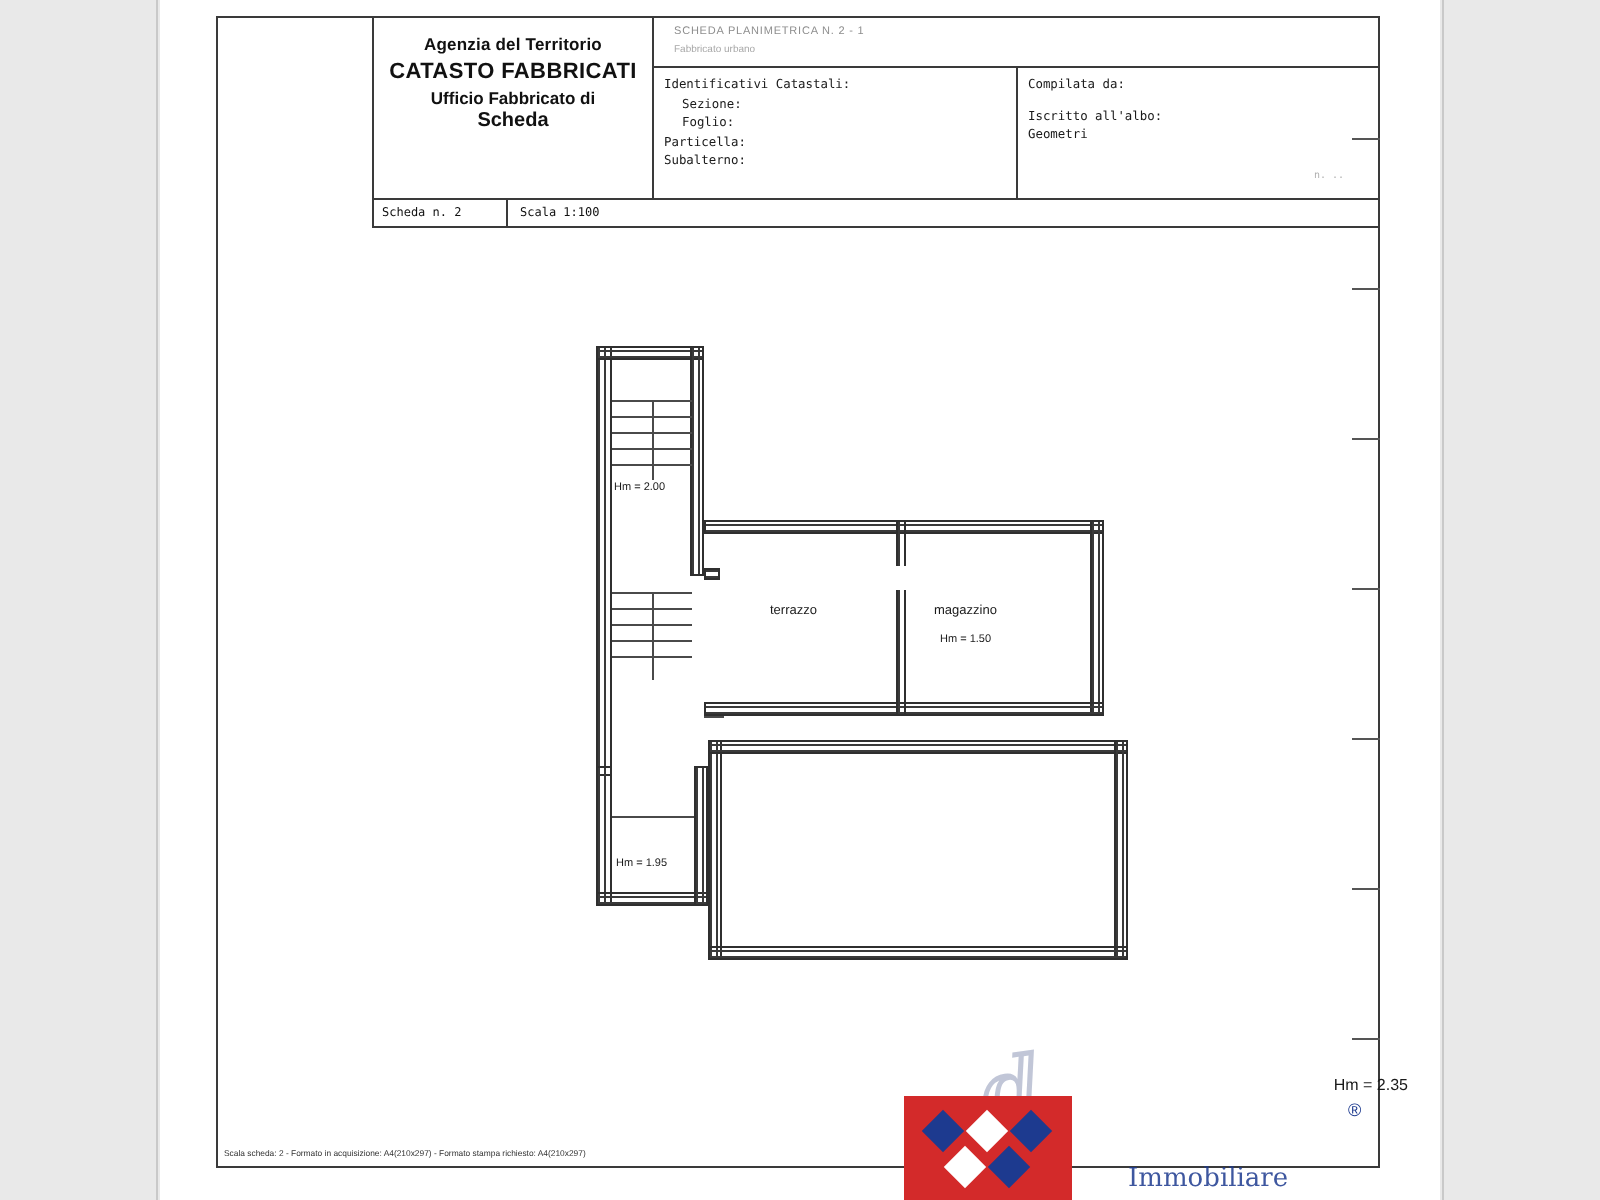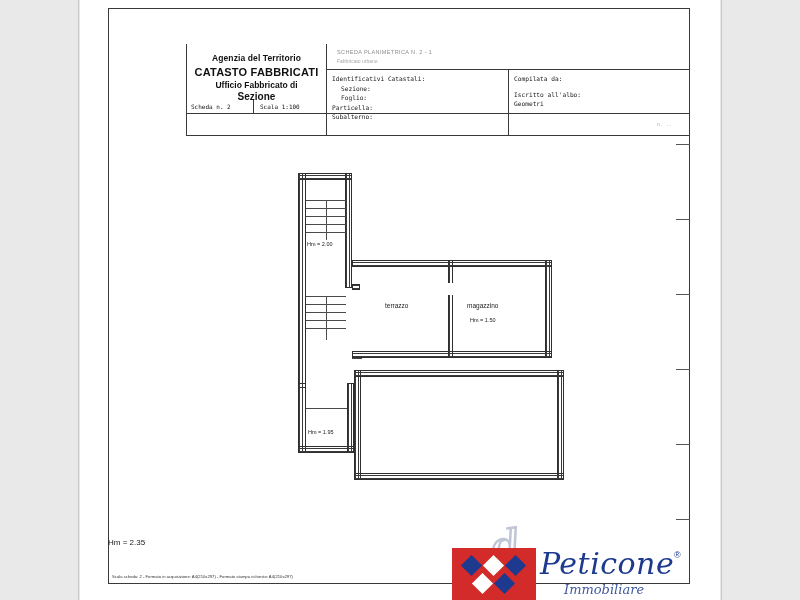--- a/index.html
+++ b/index.html
@@ -60,21 +60,20 @@
   #header {
     position: absolute;
     left: 186px;
     top: 8px;
     width: 504px;
     height: 92px;
     box-sizing: border-box;
     border-left: 1px solid #3a3a3a;
     border-bottom: 1px solid #3a3a3a;
     display: flex;
-    margin-top: 36px;
   }
   #hdr-agency {
     width: 140px;
     box-sizing: border-box;
     border-right: 1px solid #3a3a3a;
     text-align: center;
     padding-top: 9px;
     color: #111;
   }
   #hdr-agency .l1 { font-size: 8.5px; font-weight: bold; letter-spacing:.1px; }
@@ -180,23 +179,24 @@
     position: absolute;
     left: 0; top: 508px; width: 582px;
     text-align: center;
     font-size: 11.5px;
     letter-spacing: 1.6px;
     color: #1a1a1a;
   }
   #caption-sub {
     position: absolute;
     left: 0; top: 530px; width: 582px;
-    text-align: left;
+    text-align: right;
     font-size: 8px;
     color: #1a1a1a;
+    padding-left: 14px;
   }
   #footnote {
     position: absolute;
     left: 4px; top: 566px; width: 470px;
     font-size: 4.2px;
     color: #333;
     white-space: nowrap;
   }
 
   
@@ -232,21 +232,20 @@
   #logo-reg {
     position: absolute;
     left: 222px; top: 30px;
     font-size: 9px;
     color: #1d3a8f;
   }
   #logo-sub {
     position: absolute;
     left: 112px; top: 62px;
     font-family: "DejaVu Serif", serif;
-    font-style: italic;
     font-size: 13px;
     color: #1d3a8f;
     opacity: .85;
   }
   #logo-swirl {
     position: absolute;
     left: 38px; top: 0px;
     font-family: "DejaVu Serif", serif;
     font-size: 44px;
     color: #8f99b8;
@@ -274,21 +273,21 @@
     <div class="tick" style="top:360px;"></div>
     <div class="tick" style="top:435px;"></div>
     <div class="tick" style="top:510px;"></div>
   </div>
 
   <div id="header">
     <div id="hdr-agency">
       <div class="l1">Agenzia del Territorio</div>
       <div class="l2">CATASTO FABBRICATI</div>
       <div class="l3">Ufficio Fabbricato di</div>
-      <div class="l4">Sezione</div>
+      <div class="l4">Scheda</div>
     </div>
     <div id="hdr-right">
       <div id="hdr-topstrip">
         <div class="faint">SCHEDA PLANIMETRICA N. 2 - 1</div>
         <div class="faintsmall">Fabbricato urbano</div>
       </div>
       <div id="hdr-cols">
         <div id="hdr-ident">
           <div>Identificativi Catastali:</div>
           <div class="indent">Sezione:</div>
@@ -364,18 +363,17 @@
 
   <div id="logo">
     <div id="logo-swirl">ⅆ</div>
     <div id="logo-diamond">
       <div class="dia" style="left:12px; top:10px;"></div>
       <div class="dia w" style="left:34px; top:10px;"></div>
       <div class="dia" style="left:56px; top:10px;"></div>
       <div class="dia w" style="left:23px; top:28px;"></div>
       <div class="dia" style="left:45px; top:28px;"></div>
     </div>
-    <div id="logo-text">Peticone</div>
     <div id="logo-reg">®</div>
     <div id="logo-sub">Immobiliare</div>
   </div>
 
 </div>
 
 </body></html>

